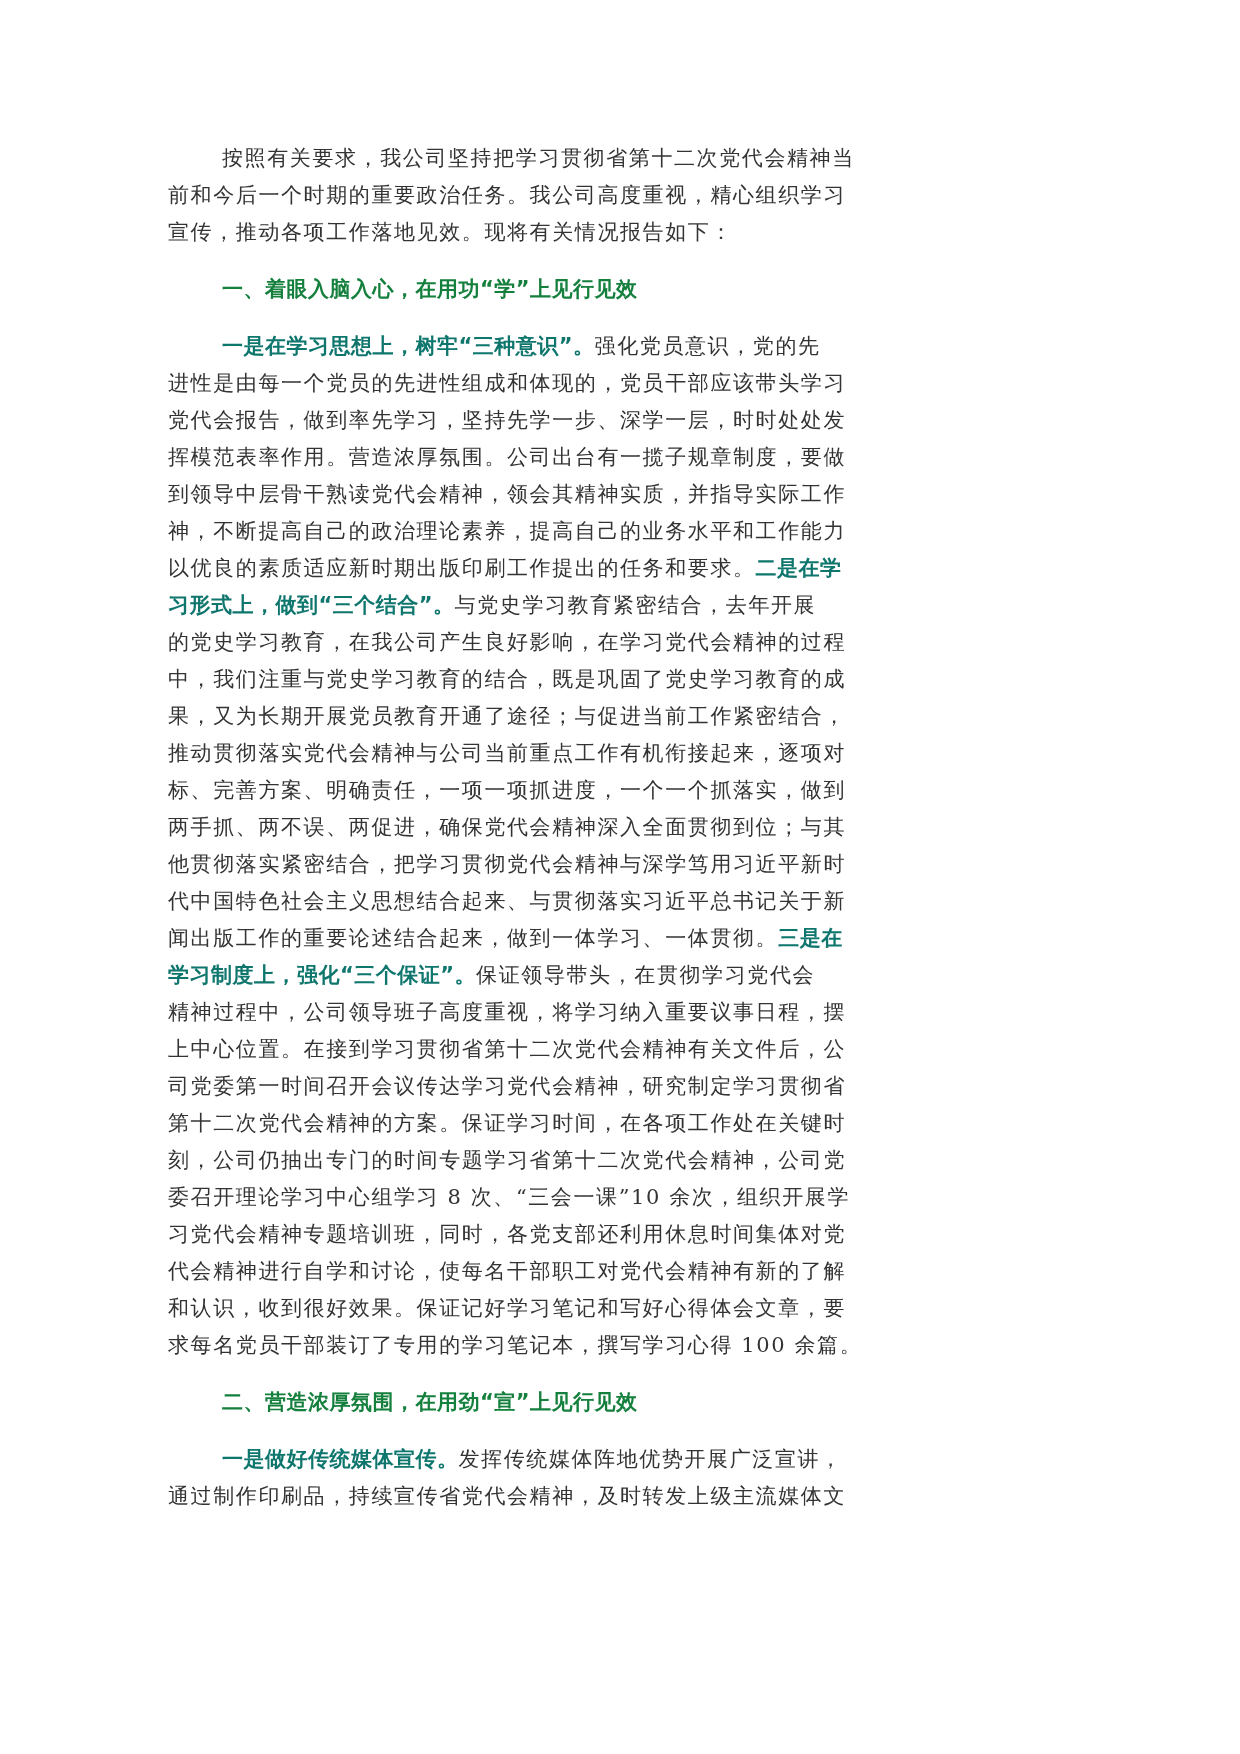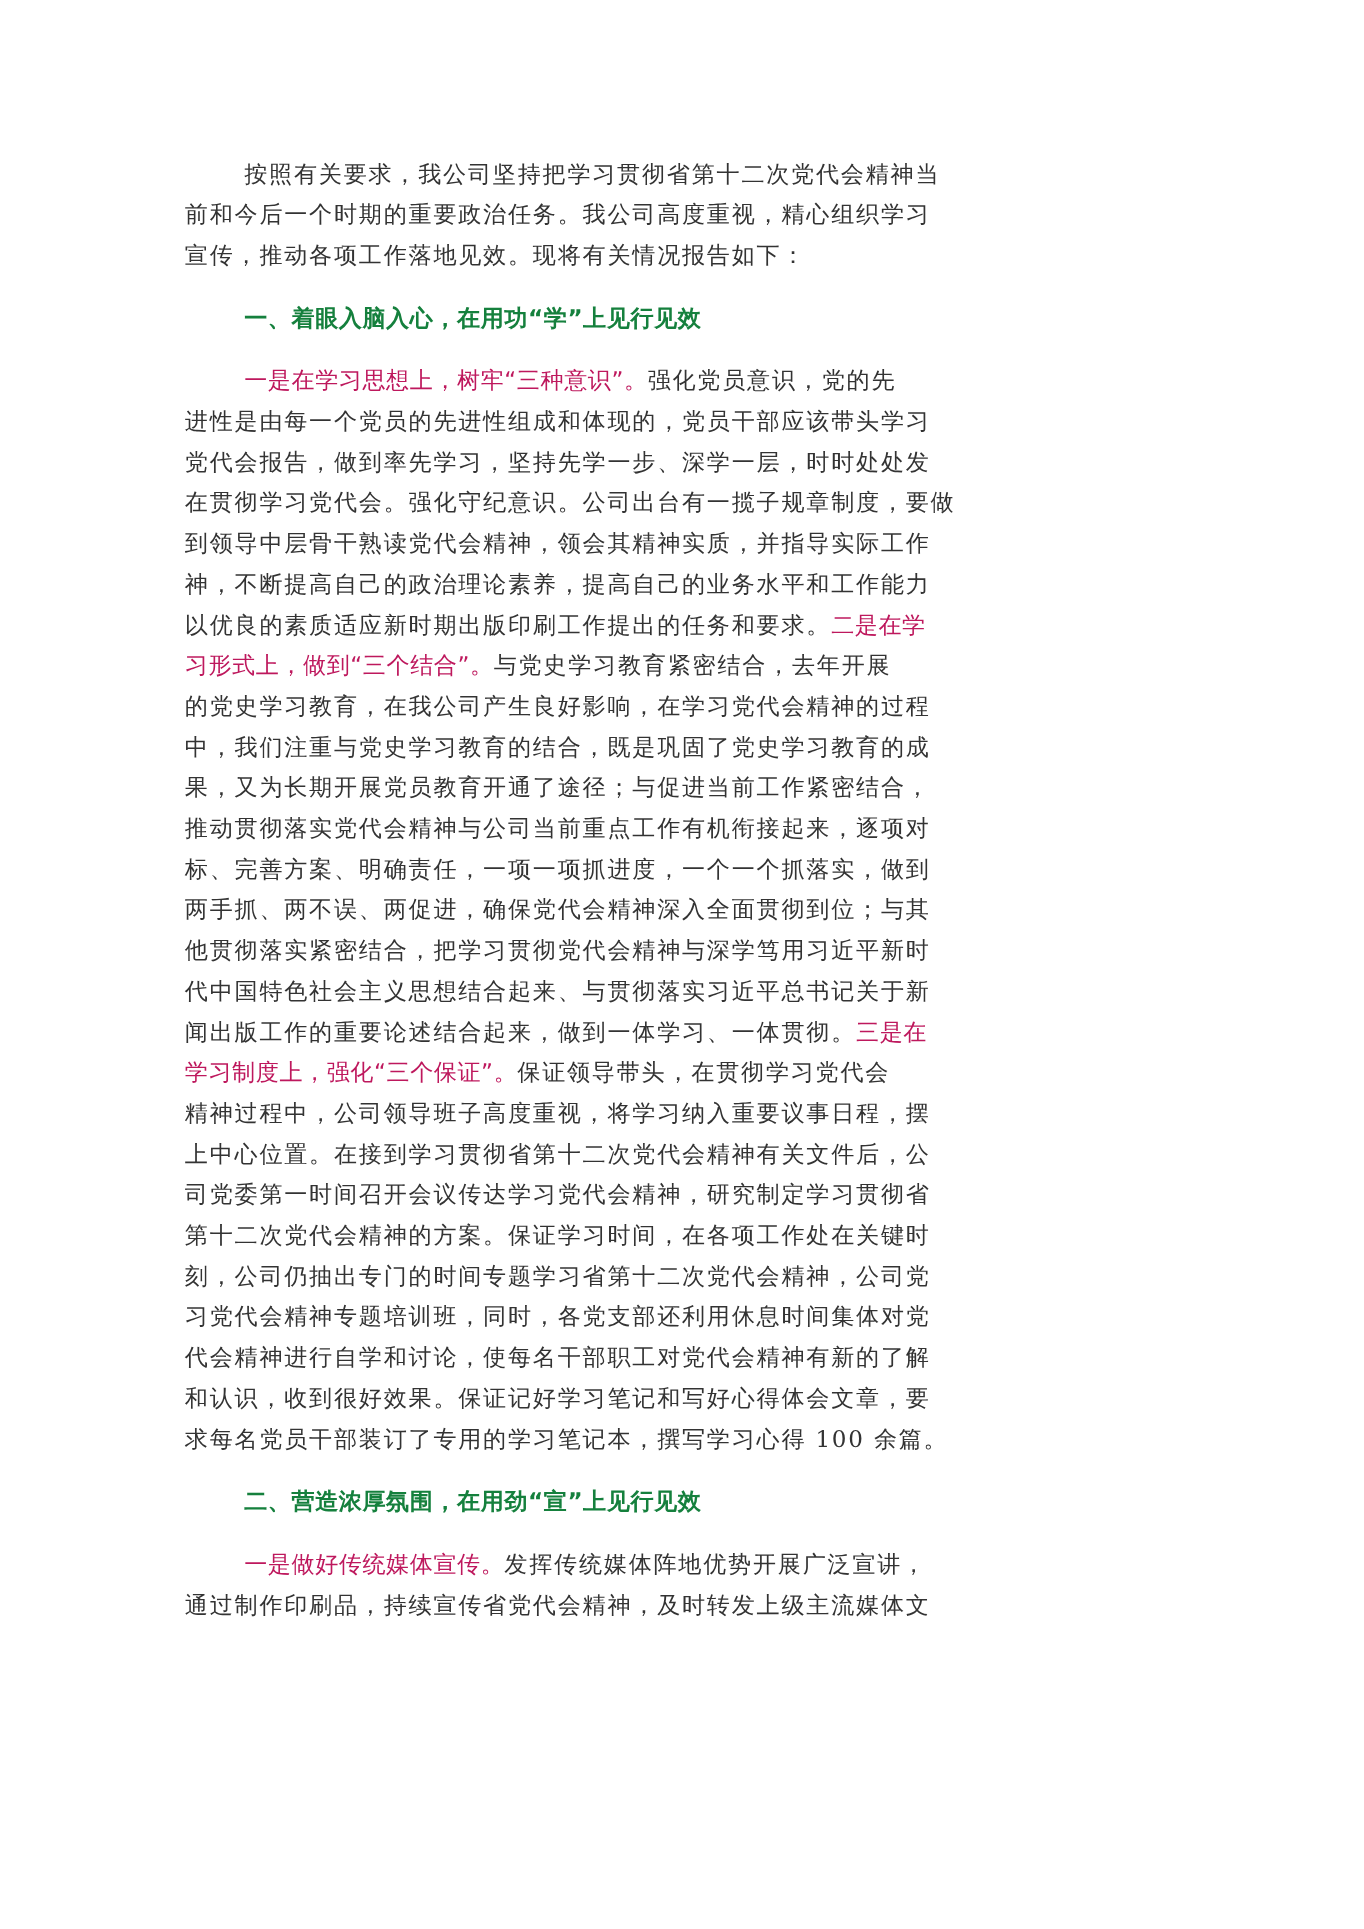--- a/index.html
+++ b/index.html
@@ -6,55 +6,56 @@
   body { width: 1240px; height: 1754px; position: relative; overflow: hidden; }
   .page {
     position: absolute; left: 168px; top: 140px; width: 880px;
     font-family: "DejaVu Serif", "Liberation Serif", serif;
     color: #333333; font-size: 21px; letter-spacing: 1.6px;
   }
   .line { height: 37px; line-height: 37px; white-space: nowrap; }
   .gap { height: 20px; }
   .indent { padding-left: 54px; }
   .heading { font-family: "DejaVu Sans", "Liberation Sans", sans-serif; font-weight: bold; color: #15803d; letter-spacing: 0.5px; }
-  b { font-family: "DejaVu Sans", "Liberation Sans", sans-serif; font-weight: normal; color: #be185d; letter-spacing: 0.5px; }
+  b { font-family: "DejaVu Sans", "Liberation Sans", sans-serif; font-weight: bold; color: #0f766e; letter-spacing: 0.5px; }
 </style>
 </head>
 <body>
 
 <div class="page">
   <div class="line indent">按照有关要求，我公司坚持把学习贯彻省第十二次党代会精神当</div>
   <div class="line">前和今后一个时期的重要政治任务。我公司高度重视，精心组织学习</div>
   <div class="line">宣传，推动各项工作落地见效。现将有关情况报告如下：</div>
   <div class="gap"></div>
   <div class="line indent heading">一、着眼入脑入心，在用功“学”上见行见效</div>
   <div class="gap"></div>
   <div class="line indent"><b>一是在学习思想上，树牢“三种意识”。</b><span>强化党员意识，党的先</span></div>
   <div class="line">进性是由每一个党员的先进性组成和体现的，党员干部应该带头学习</div>
   <div class="line">党代会报告，做到率先学习，坚持先学一步、深学一层，时时处处发</div>
-  <div class="line">在贯彻学习党代会。强化守纪意识。公司出台有一揽子规章制度，要做</div>
+  <div class="line">挥模范表率作用。营造浓厚氛围。公司出台有一揽子规章制度，要做</div>
   <div class="line">到领导中层骨干熟读党代会精神，领会其精神实质，并指导实际工作</div>
   <div class="line">神，不断提高自己的政治理论素养，提高自己的业务水平和工作能力</div>
   <div class="line"><span>以优良的素质适应新时期出版印刷工作提出的任务和要求。</span><b>二是在学</b></div>
   <div class="line"><b>习形式上，做到“三个结合”。</b><span>与党史学习教育紧密结合，去年开展</span></div>
   <div class="line">的党史学习教育，在我公司产生良好影响，在学习党代会精神的过程</div>
   <div class="line">中，我们注重与党史学习教育的结合，既是巩固了党史学习教育的成</div>
   <div class="line">果，又为长期开展党员教育开通了途径；与促进当前工作紧密结合，</div>
   <div class="line">推动贯彻落实党代会精神与公司当前重点工作有机衔接起来，逐项对</div>
   <div class="line">标、完善方案、明确责任，一项一项抓进度，一个一个抓落实，做到</div>
   <div class="line">两手抓、两不误、两促进，确保党代会精神深入全面贯彻到位；与其</div>
   <div class="line">他贯彻落实紧密结合，把学习贯彻党代会精神与深学笃用习近平新时</div>
   <div class="line">代中国特色社会主义思想结合起来、与贯彻落实习近平总书记关于新</div>
   <div class="line"><span>闻出版工作的重要论述结合起来，做到一体学习、一体贯彻。</span><b>三是在</b></div>
   <div class="line"><b>学习制度上，强化“三个保证”。</b><span>保证领导带头，在贯彻学习党代会</span></div>
   <div class="line">精神过程中，公司领导班子高度重视，将学习纳入重要议事日程，摆</div>
   <div class="line">上中心位置。在接到学习贯彻省第十二次党代会精神有关文件后，公</div>
   <div class="line">司党委第一时间召开会议传达学习党代会精神，研究制定学习贯彻省</div>
   <div class="line">第十二次党代会精神的方案。保证学习时间，在各项工作处在关键时</div>
   <div class="line">刻，公司仍抽出专门的时间专题学习省第十二次党代会精神，公司党</div>
+  <div class="line">委召开理论学习中心组学习 8 次、“三会一课”10 余次，组织开展学</div>
   <div class="line">习党代会精神专题培训班，同时，各党支部还利用休息时间集体对党</div>
   <div class="line">代会精神进行自学和讨论，使每名干部职工对党代会精神有新的了解</div>
   <div class="line">和认识，收到很好效果。保证记好学习笔记和写好心得体会文章，要</div>
   <div class="line">求每名党员干部装订了专用的学习笔记本，撰写学习心得 100 余篇。</div>
   <div class="gap"></div>
   <div class="line indent heading">二、营造浓厚氛围，在用劲“宣”上见行见效</div>
   <div class="gap"></div>
   <div class="line indent"><b>一是做好传统媒体宣传。</b><span>发挥传统媒体阵地优势开展广泛宣讲，</span></div>
   <div class="line">通过制作印刷品，持续宣传省党代会精神，及时转发上级主流媒体文</div>
 </div>

